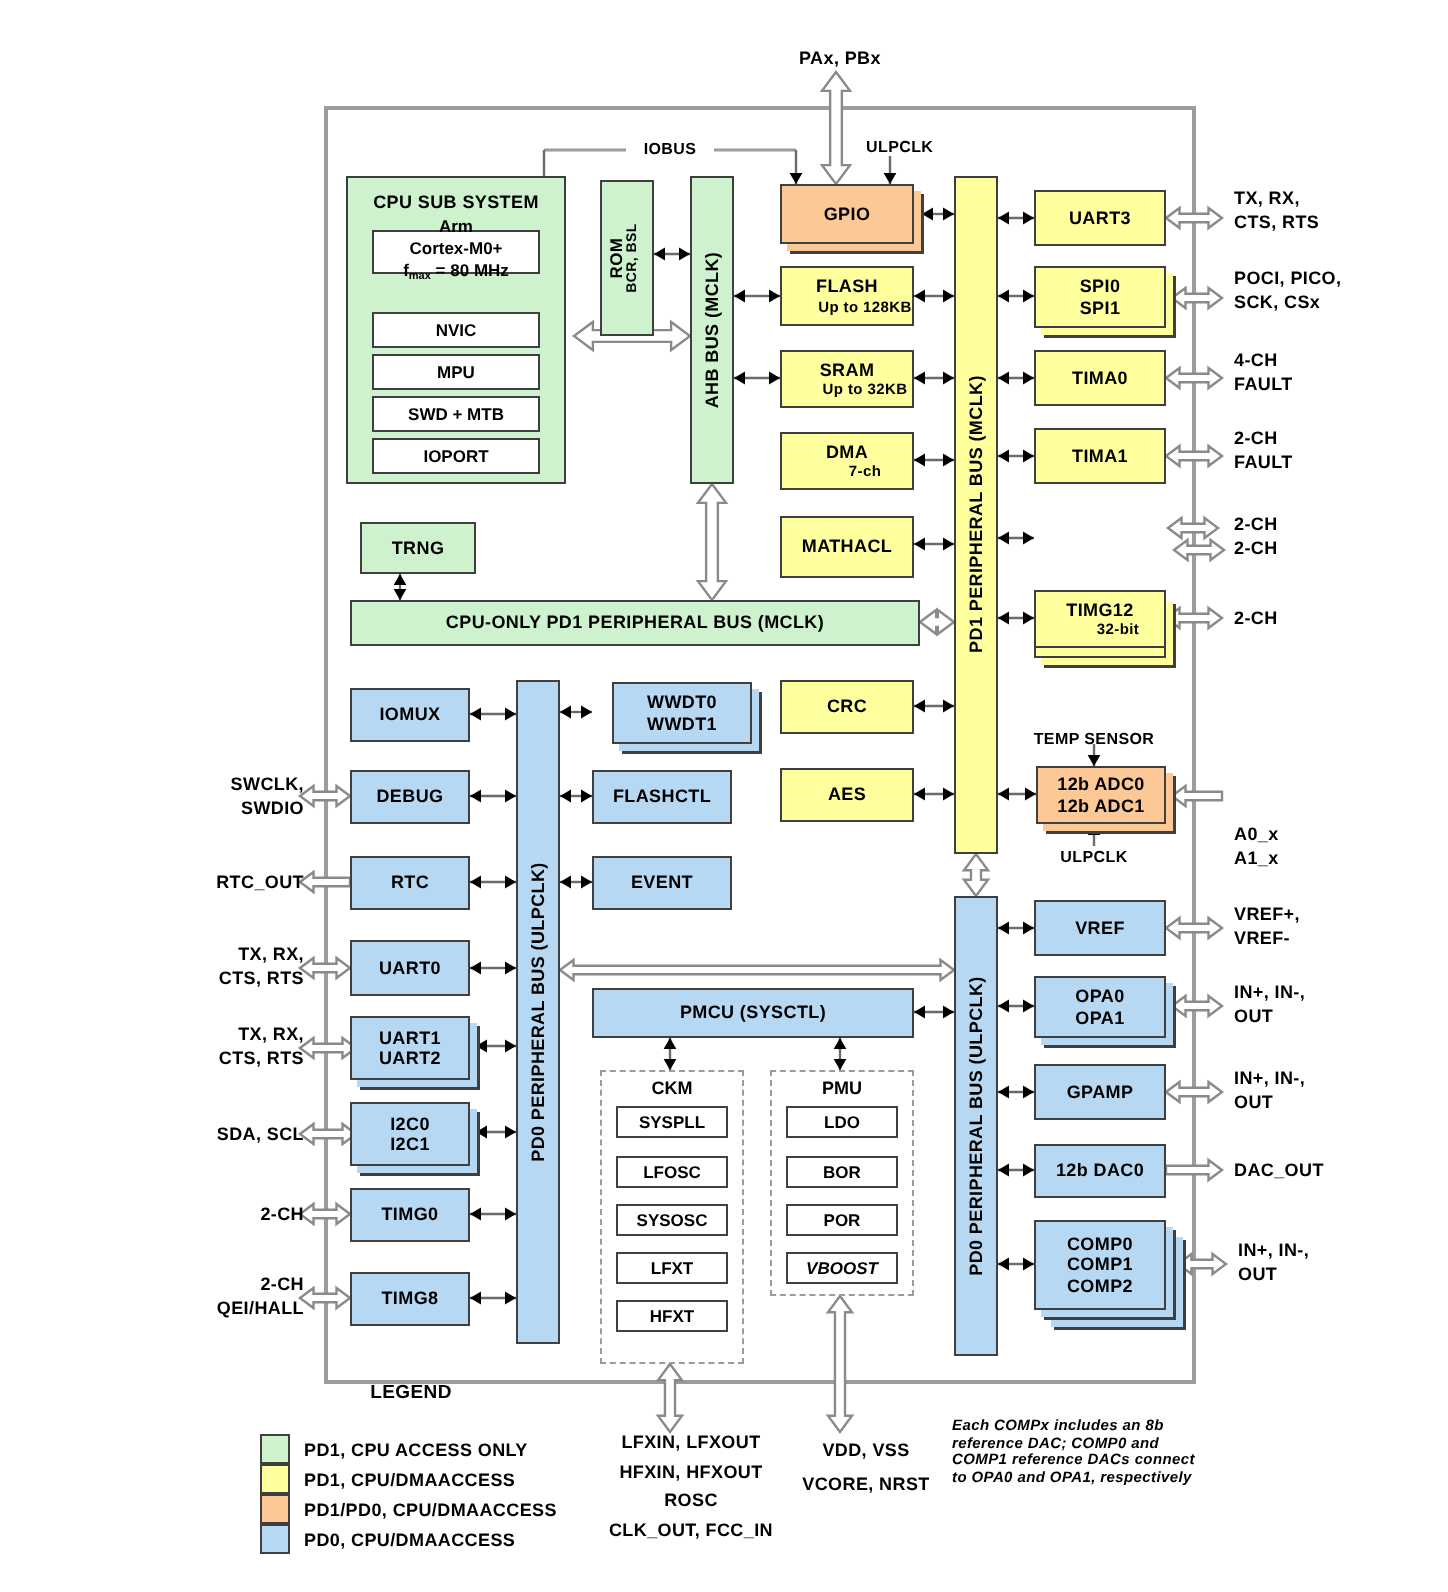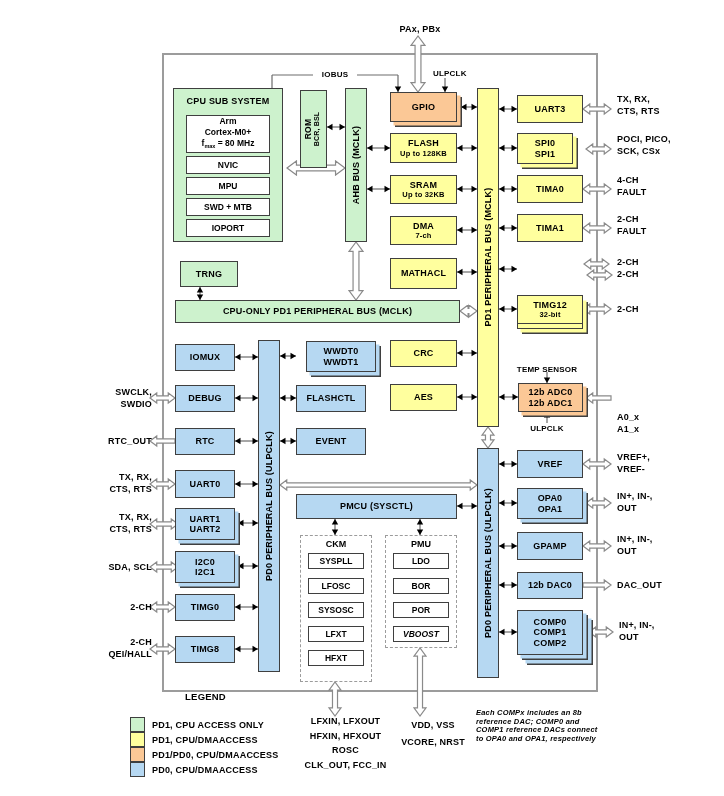--- a/index.html
+++ b/index.html
@@ -4,21 +4,21 @@
 <style>
   html,body{margin:0;padding:0;background:#fff;}
   #diagram{position:relative;width:724px;height:796px;background:#fff;font-family:"Liberation Sans",sans-serif;overflow:hidden;}
   #wires{position:absolute;left:0;top:0;z-index:1;}
   .blk{position:absolute;box-sizing:border-box;border:1.6px solid #3f3f3f;display:flex;flex-direction:column;align-items:center;justify-content:center;font:bold 9px/10.5px "Liberation Sans",sans-serif;letter-spacing:.2px;color:#000;text-align:center;z-index:2;}
   .g{background:#cdf2cd;} .y{background:#ffff9e;} .o{background:#fbc896;} .b{background:#b6d8f2;}
   .st-y{box-shadow:3.5px 3.5px 0 0 #ffff9e,5px 5px 0 0 #3f3f3f;}
   .st-o{box-shadow:3.5px 3.5px 0 0 #fbc896,5px 5px 0 0 #3f3f3f;}
   .st-b{box-shadow:3.5px 3.5px 0 0 #b6d8f2,5px 5px 0 0 #3f3f3f;}
   .st3-b{box-shadow:3.5px 3.5px 0 0 #b6d8f2,5px 5px 0 0 #3f3f3f,8.5px 8.5px 0 0 #b6d8f2,10px 10px 0 0 #3f3f3f;}
-  .sub{font-size:7.5px;line-height:9px;font-weight:bold;}
+  .sub{font-size:7.5px;line-height:9px;font-weight:bold;padding-left:18px;}
   .wbox{position:absolute;box-sizing:border-box;border:1.4px solid #3f3f3f;background:#fff;display:flex;align-items:center;justify-content:center;font:bold 8.5px "Liberation Sans",sans-serif;z-index:3;}
   .dashed{position:absolute;box-sizing:border-box;border:1.6px dashed #9c9c9c;z-index:2;}
   .dash-title{position:absolute;width:100%;top:3px;text-align:center;font:bold 9px "Liberation Sans",sans-serif;}
   .lbl{position:absolute;font:bold 9px/12px "Liberation Sans",sans-serif;color:#000;z-index:3;letter-spacing:.2px;}
   .lbl span{display:block;}
   .small{font-size:8px;line-height:9px;}
   .vlabel{position:absolute;transform:rotate(-90deg);font:bold 9px/10px "Liberation Sans",sans-serif;white-space:nowrap;text-align:center;z-index:3;letter-spacing:.2px;}
   .right-lbl{text-align:left;}
   .left-lbl{text-align:right;}
   .center{text-align:center;}
@@ -184,21 +184,21 @@
       <polygon points="398,92 394.8,86.5 401.2,86.5" fill="#000"></polygon>
     </svg>
 
   <div class="lbl center" style="left:378px;top:23px;width:84px;">PAx, PBx</div>
   <div class="lbl small" style="left:433px;top:69px;">ULPCLK</div>
   <div class="lbl small center" style="left:313px;top:70px;width:44px;background:#fff;z-index:3;">IOBUS</div>
 
   <div class="blk g" style="left:173px;top:88px;width:110px;height:154px;justify-content:flex-start;">
     <div style="margin-top:7px;">CPU SUB SYSTEM</div>
   </div>
-  <div class="wbox" style="left:186px;top:115px;width:84px;height:38px;flex-direction:column;font-size:8.5px;line-height:11px;">
+  <div class="wbox" style="left:186px;top:115px;width:84px;height:22px;flex-direction:column;font-size:8.5px;line-height:11px;">
     <span>Arm</span>
     <span>Cortex-M0+</span>
     <span><span>f</span><sub class="fm">max</sub><span> = 80 MHz</span></span>
   </div>
   <div class="wbox" style="left:186px;top:156px;width:84px;height:18px;">
       <span>NVIC</span>
     </div>
   <div class="wbox" style="left:186px;top:177px;width:84px;height:18px;">
       <span>MPU</span>
     </div>
@@ -247,21 +247,21 @@
   <div class="blk y" style="left:390px;top:384px;width:67px;height:27px;">
       <span>AES</span>
     </div>
 
   <div class="blk y" style="left:477px;top:88px;width:22px;height:339px;"></div>
   <div class="vlabel" style="left:388px;top:252px;width:200px;">PD1 PERIPHERAL BUS (MCLK)</div>
 
   <div class="blk y" style="left:517px;top:95px;width:66px;height:28px;">
       <span>UART3</span>
     </div>
-  <div class="blk y st-y" style="left:517px;top:133px;width:56px;height:31px;">
+  <div class="blk y st-y" style="left:517px;top:133px;width:66px;height:31px;">
     <span>SPI0</span>
       <span>SPI1</span>
   </div>
   <div class="blk y" style="left:517px;top:175px;width:66px;height:28px;">
       <span>TIMA0</span>
     </div>
   <div class="blk y" style="left:517px;top:214px;width:66px;height:28px;">
       <span>TIMA1</span>
     </div>
   <div class="blk y st-y" style="left:517px;top:253px;width:66px;height:32px;margin-top:44px;">

